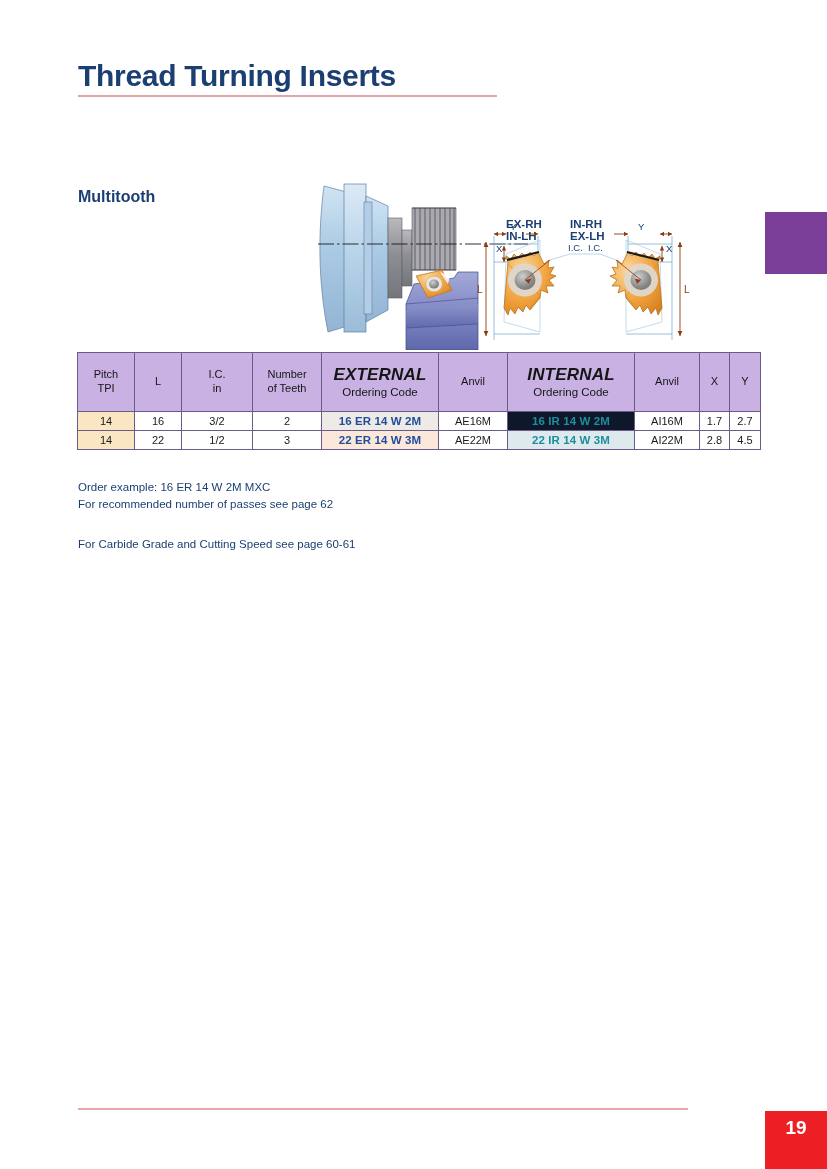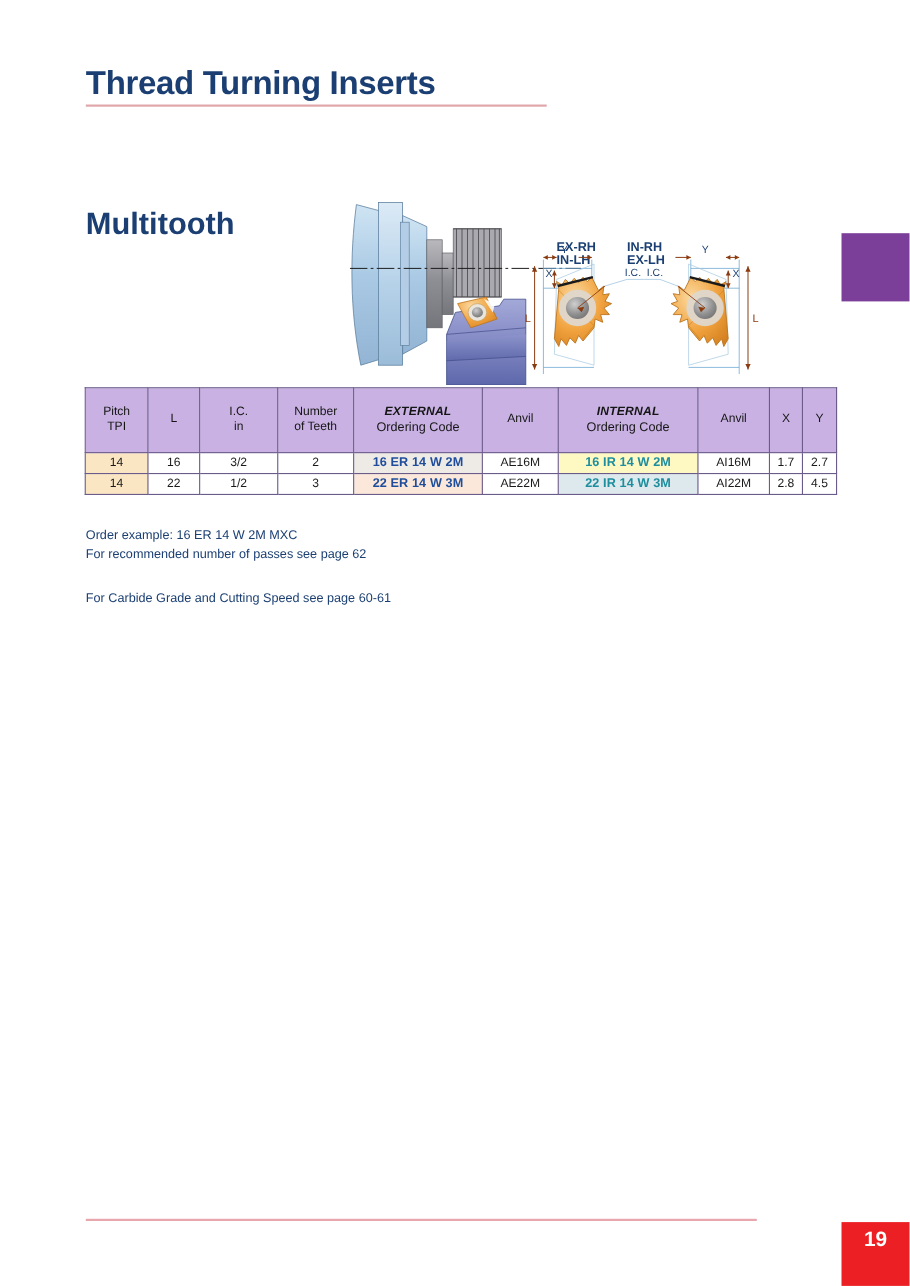--- a/index.html
+++ b/index.html
@@ -33,21 +33,21 @@
     width: 419px;
     height: 2px;
     background: #e0a7ab;
   }
 
   
   #section-heading {
     position: absolute;
     left: 78px;
     top: 188px;
-    font-size: 28px;
+    font-size: 16px;
     font-weight: bold;
     color: #1b3f72;
     white-space: nowrap;
   }
 
   
   #side-tab {
     position: absolute;
     right: 0;
     top: 212px;
@@ -86,21 +86,21 @@
   }
   #spec-table thead td {
     background: #c9b2e3;
     height: 58px;
     line-height: 1.25;
     color: #151515;
   }
   .hdr-big {
     font-style: italic;
     font-weight: bold;
-    font-size: 11px;
+    font-size: 17px;
     letter-spacing: 0.2px;
   }
   .hdr-sub {
     font-size: 11.5px;
     color: #151515;
   }
   #spec-table tbody td {
     height: 18px;
   }
   .c-pitch  { width: 56px;  background: #fae6c3; font-size: 11.5px; }
@@ -109,21 +109,21 @@
   .c-teeth  { width: 68px;  background: #ffffff; }
   .c-extc   { width: 116px; background: #fbe8da; }
   .c-anvil1 { width: 68px;  background: #ffffff; }
   .c-intc   { width: 126px; background: #dde9ed; }
   .c-anvil2 { width: 64px;  background: #ffffff; }
   .c-x      { width: 29px;  background: #ffffff; }
   .c-y      { width: 30px;  background: #ffffff; }
 
   
   tr.row-first .c-extc { background: #eeeae6; margin-top: 40px; }
-  tr.row-first .c-intc { background: #fef9c3; }
+  tr.row-first .c-intc { background: #0f172a; }
 
   .code-ext {
     color: #1f4d9b;
     font-weight: bold;
     font-size: 11.5px;
     letter-spacing: 0.1px;
   }
   .code-int {
     color: #1d8e9e;
     font-weight: bold;

